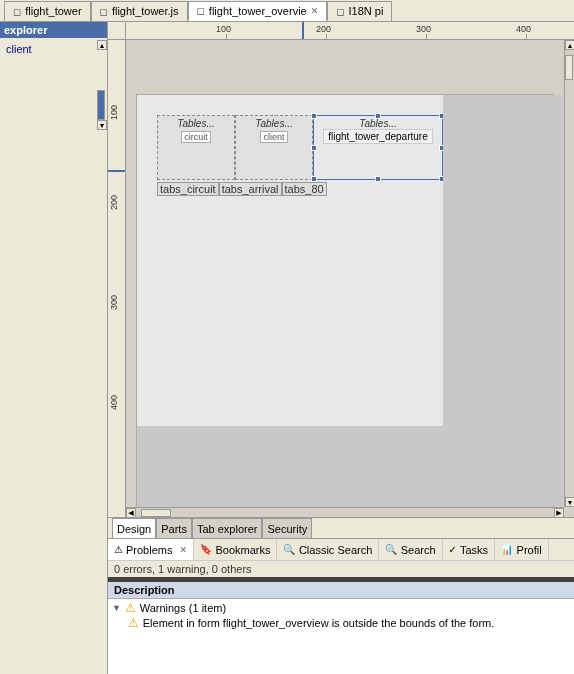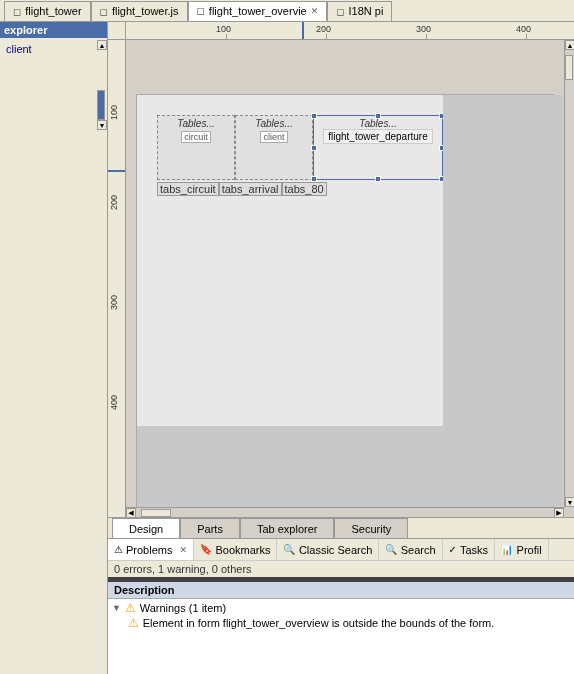--- a/index.html
+++ b/index.html
@@ -194,21 +194,21 @@
     .bottom-tabs {
       display: flex;
       background: #ece9d8;
       border-top: 1px solid #999;
       border-bottom: 1px solid #999;
       height: 22px;
       align-items: flex-end;
       padding: 0 4px;
     }
     .bottom-tab {
-      padding: 2px 16px;
+      padding: 2px 4px;
       border: 1px solid #999;
       border-bottom: none;
       background: #d4d0c8;
       cursor: pointer;
       height: 20px;
       display: flex;
       align-items: center;
     }
     .bottom-tab.active {
       background: #fff;

